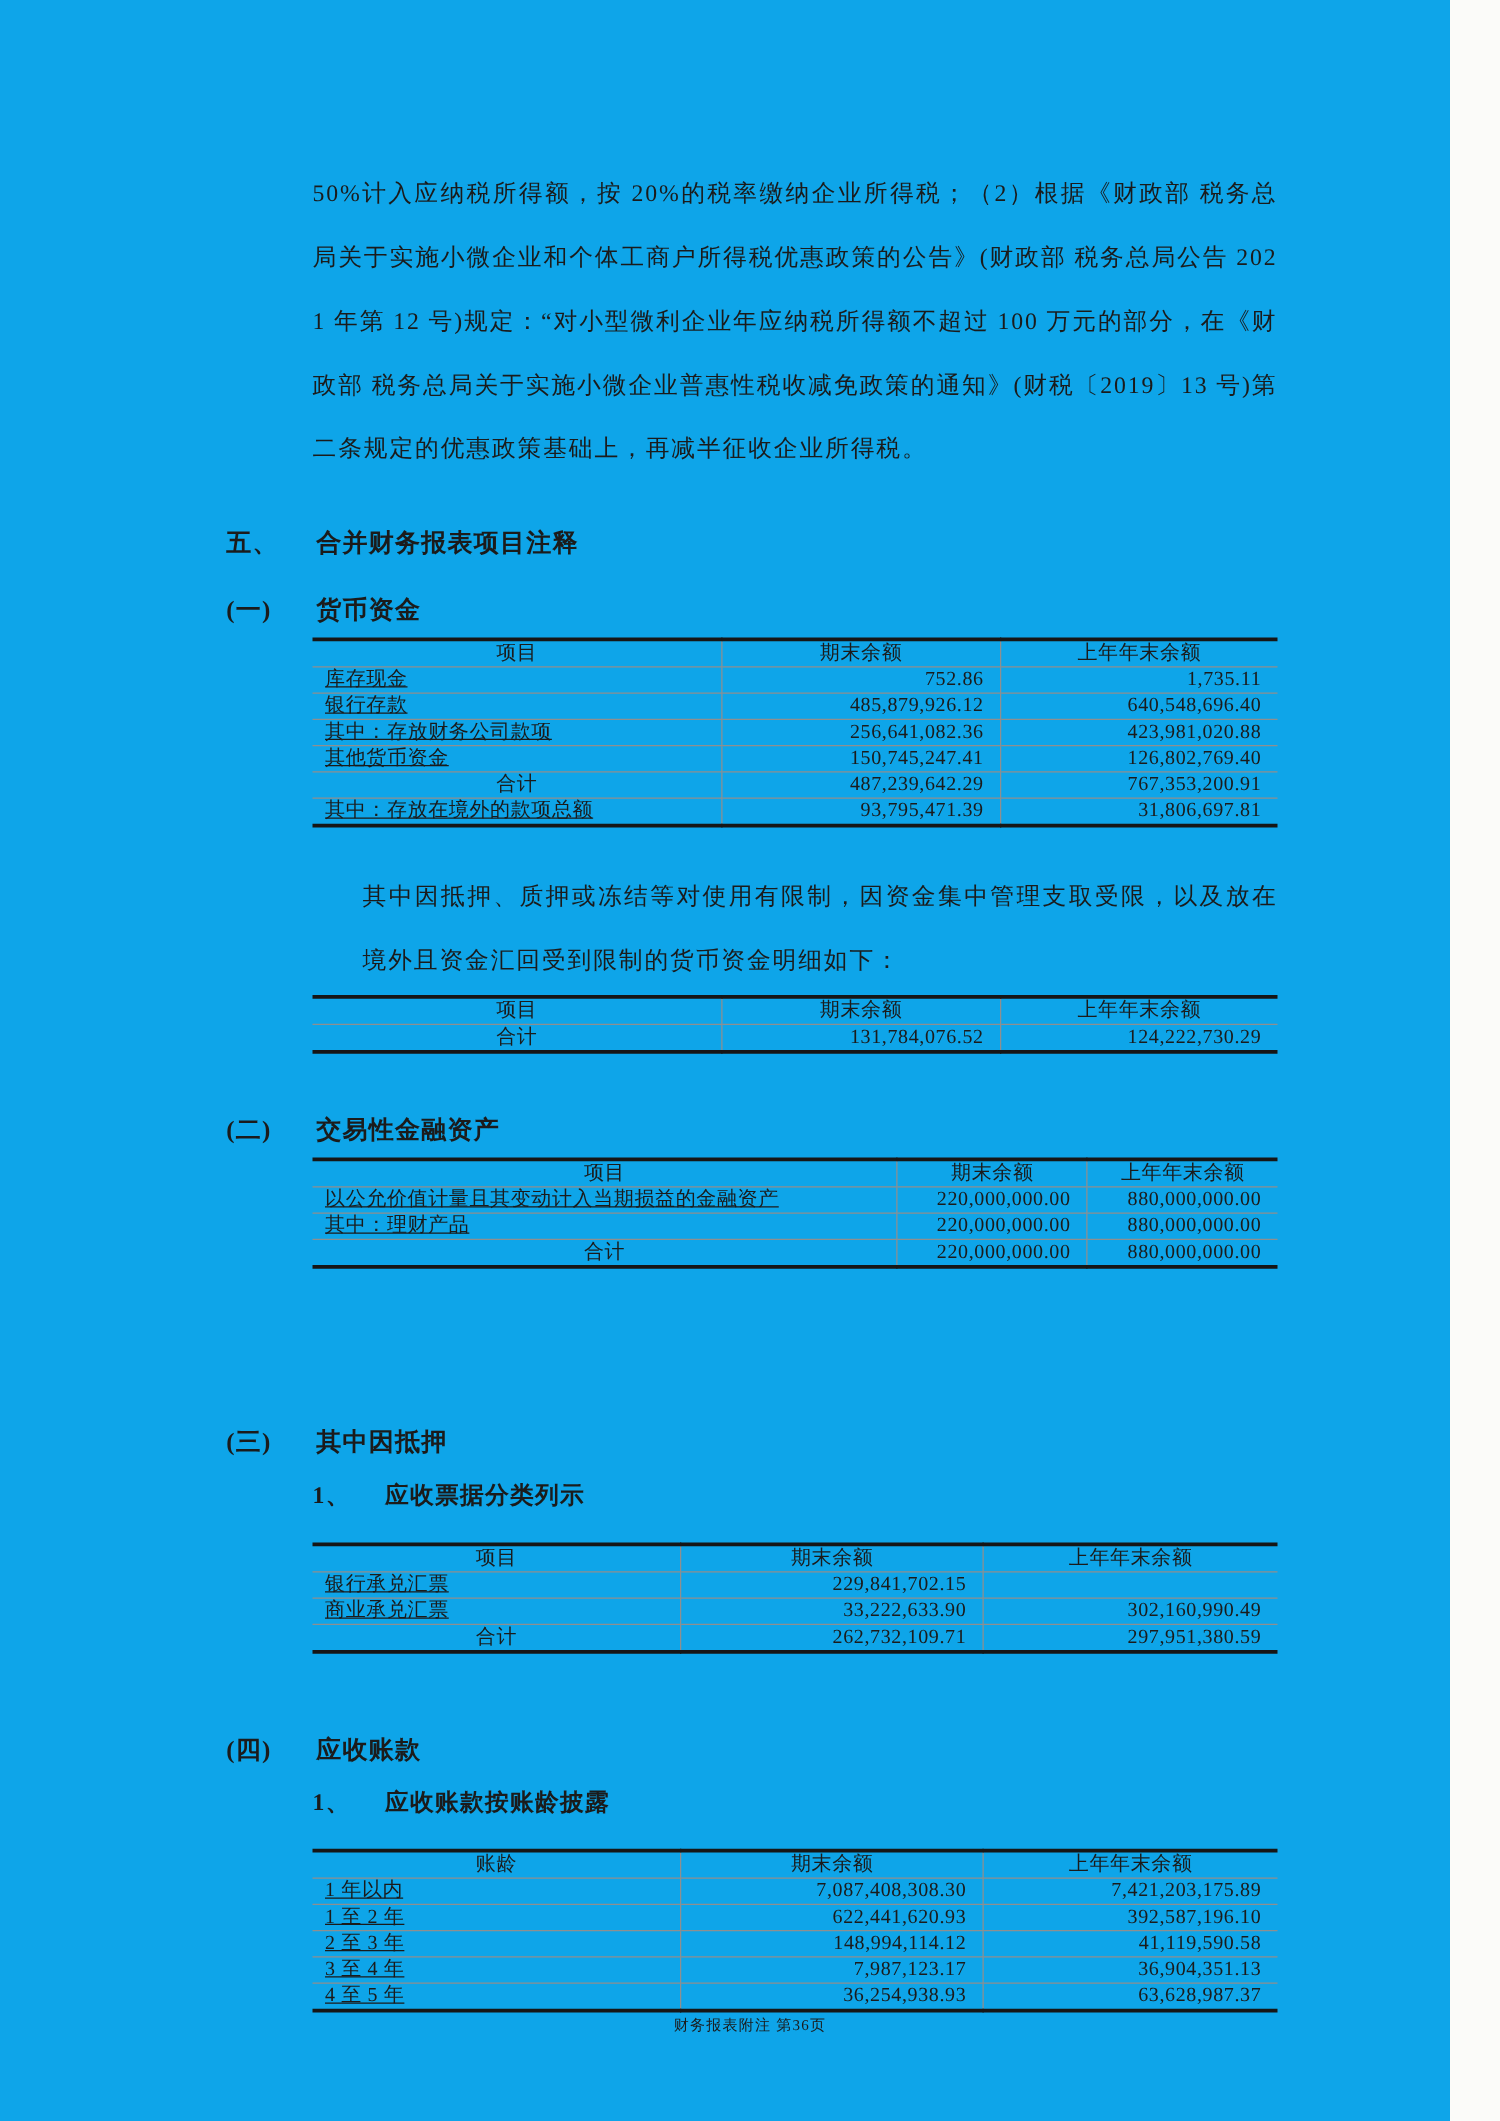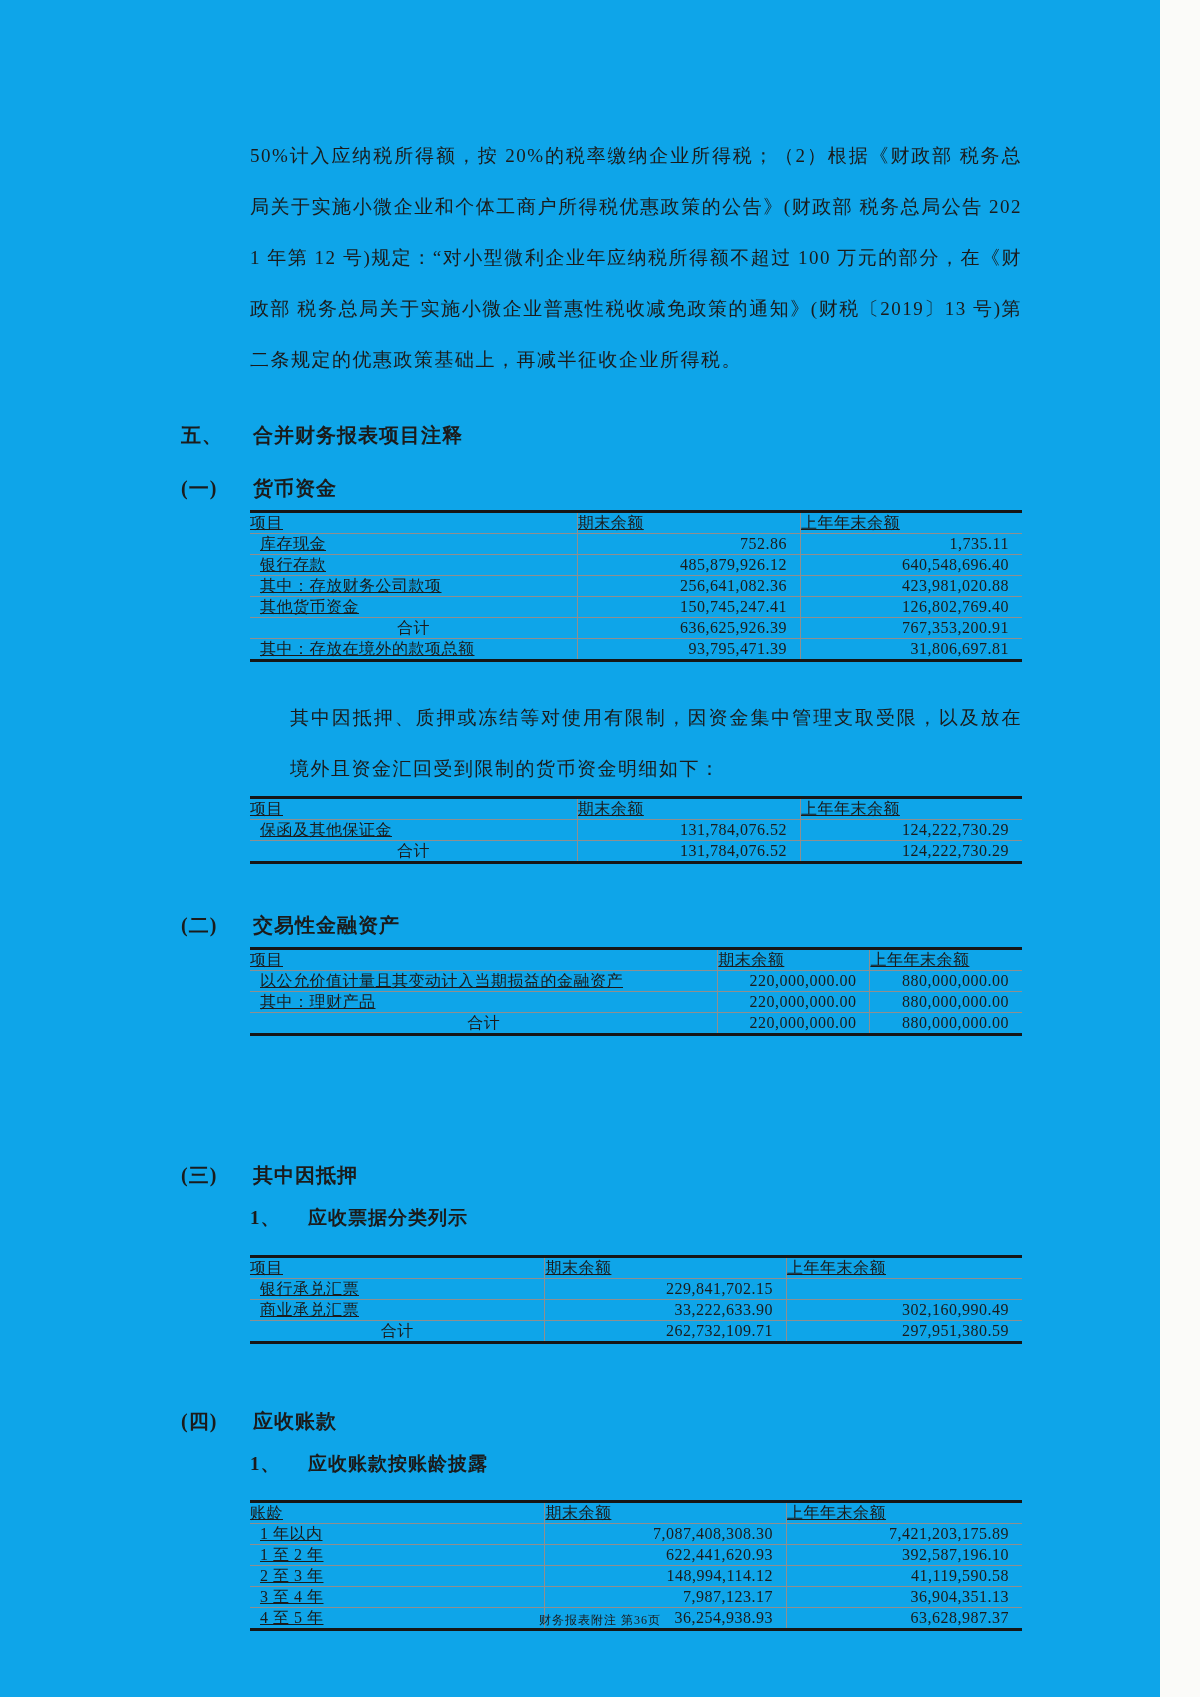--- a/index.html
+++ b/index.html
@@ -41,21 +41,21 @@
   .t3{margin-top:8px;}
   .t4{margin-top:24px;}
   .t5{margin-top:23px;}
   td{
     font-size:16px;height:20px;line-height:20px;
     padding:0;margin:0;white-space:nowrap;overflow:hidden;
     border-bottom:1px solid #8f8f8f;
     letter-spacing:0.5px;
   }
   td:not(:last-child){border-right:1px solid #8f8f8f;}
-  .hdr{text-decoration:underline;}
+  .hdr{text-align:center;}
   .lbl{text-align:left;padding-left:10px;text-decoration:underline;}
   .ctr{text-align:center;}
   .num2{text-align:right;padding-right:13px;font-variant-numeric:lining-nums;font-family:Liberation Serif, serif;}
 
   
   .cols-std  col:nth-child(1){width:42.4%;}
   .cols-std  col:nth-child(2){width:28.9%;}
   .cols-std  col:nth-child(3){width:28.7%;}
   .cols-wide col:nth-child(1){width:60.6%;}
   .cols-wide col:nth-child(2){width:19.7%;}
@@ -114,21 +114,21 @@
         <td class="num2">256,641,082.36</td>
         <td class="num2">423,981,020.88</td>
       </tr>
       <tr>
         <td class="lbl">其他货币资金</td>
         <td class="num2">150,745,247.41</td>
         <td class="num2">126,802,769.40</td>
       </tr>
       <tr>
         <td class="ctr">合计</td>
-        <td class="num2">636,625,926.39</td>
+        <td class="num2">487,239,642.29</td>
         <td class="num2">767,353,200.91</td>
       </tr>
       <tr>
         <td class="lbl">其中：存放在境外的款项总额</td>
         <td class="num2">93,795,471.39</td>
         <td class="num2">31,806,697.81</td>
       </tr>
     </tbody>
       </table>
 
@@ -140,25 +140,20 @@
           <col>
           <col>
         </colgroup>
       <tbody>
           <tr>
         <td class="hdr">项目</td>
         <td class="hdr">期末余额</td>
         <td class="hdr">上年年末余额</td>
       </tr>
       <tr>
-        <td class="lbl">保函及其他保证金</td>
-        <td class="num2">131,784,076.52</td>
-        <td class="num2">124,222,730.29</td>
-      </tr>
-      <tr>
         <td class="ctr">合计</td>
         <td class="num2">131,784,076.52</td>
         <td class="num2">124,222,730.29</td>
       </tr>
     </tbody>
       </table>
 
     <div class="sec sec-2">
       <span class="num">(二)</span>
       <span>交易性金融资产</span>

